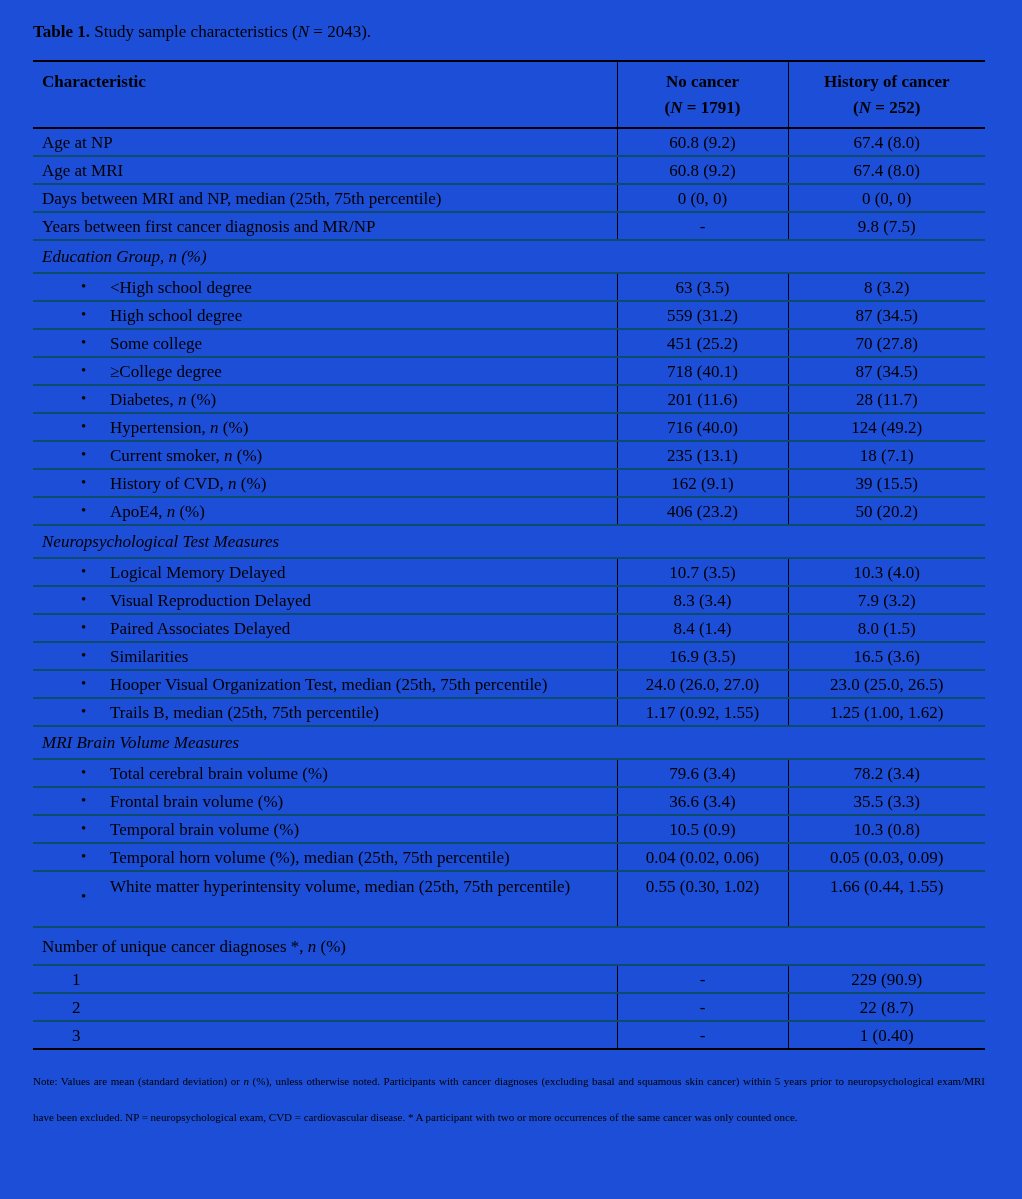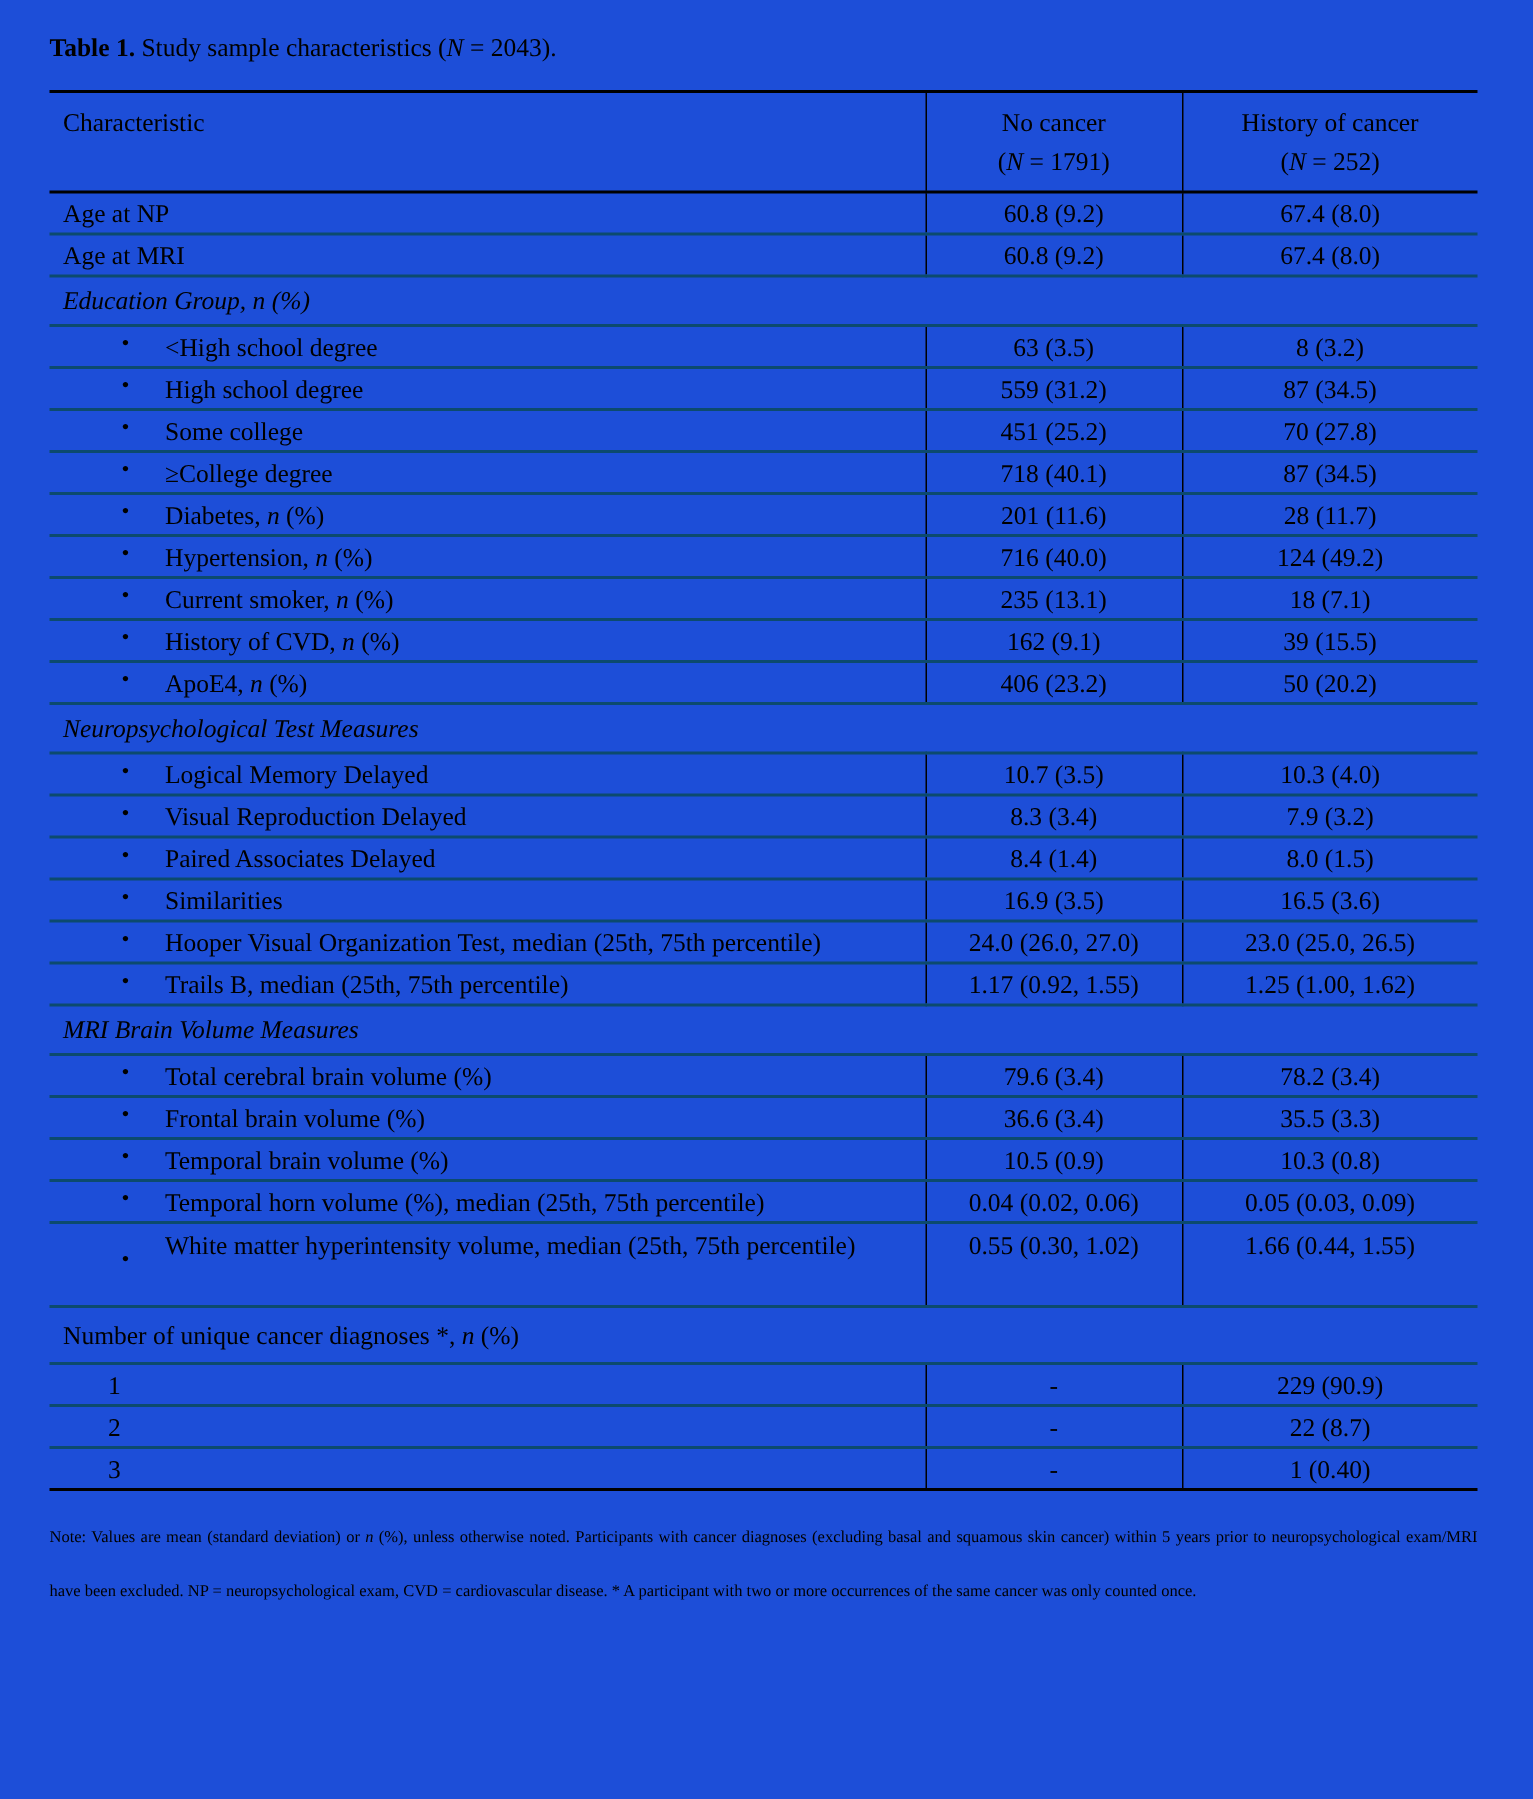--- a/index.html
+++ b/index.html
@@ -27,21 +27,21 @@
     border-collapse: collapse;
     border-top: 2px solid #000;
     border-bottom: 2px solid #000;
     font-size: 17px;
   }
   col.c1 { width: 584px; }
   col.c2 { width: 171px; }
   col.c3 { width: 197px; }
   thead tr { border-bottom: 2px solid #000; }
   thead th {
-    font-weight: normal;
+    font-weight: bold;
     vertical-align: top;
     padding-top: 7px;
     padding-bottom: 6px;
     height: 57px;
     line-height: 26px;
   }
   thead th.h1 { text-align: left; padding-left: 9px; }
   thead th.h2, thead th.h3 { text-align: center; border-left: 1px solid #000; }
   tbody tr { border-bottom: 2px solid #0c4a6e; height: 28px; }
   tbody tr:last-child { border-bottom: none; }
@@ -98,20 +98,30 @@
           <tr class="data">
             <td class="lbl"><span>Age at NP</span></td>
             <td class="val">60.8 (9.2)</td>
             <td class="val">67.4 (8.0)</td>
           </tr>
           <tr class="data">
             <td class="lbl"><span>Age at MRI</span></td>
             <td class="val">60.8 (9.2)</td>
             <td class="val">67.4 (8.0)</td>
           </tr>
+          <tr class="data">
+            <td class="lbl"><span>Days between MRI and NP, median (25th, 75th percentile)</span></td>
+            <td class="val">0 (0, 0)</td>
+            <td class="val">0 (0, 0)</td>
+          </tr>
+          <tr class="data">
+            <td class="lbl"><span>Years between first cancer diagnosis and MR/NP</span></td>
+            <td class="val">-</td>
+            <td class="val">9.8 (7.5)</td>
+          </tr>
           <tr class="section">
             <td colspan="3"><span>Education Group, n (%)</span></td>
           </tr>
           <tr class="bullet">
             <td class="lbl"><span class="blt">•</span><span>&lt;High school degree</span></td>
             <td class="val">63 (3.5)</td>
             <td class="val">8 (3.2)</td>
           </tr>
           <tr class="bullet">
             <td class="lbl"><span class="blt">•</span><span>High school degree</span></td>

